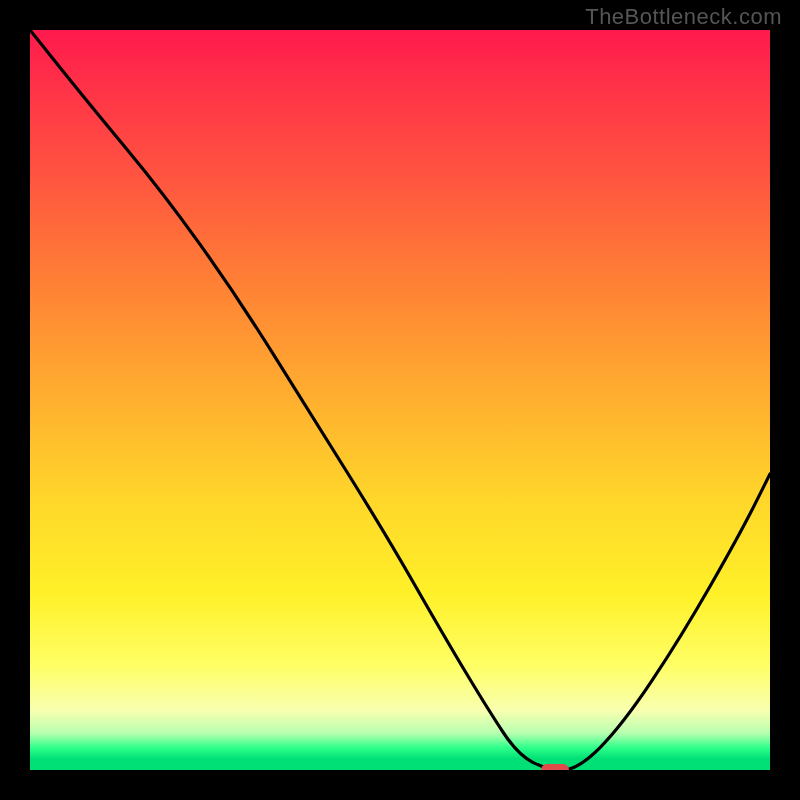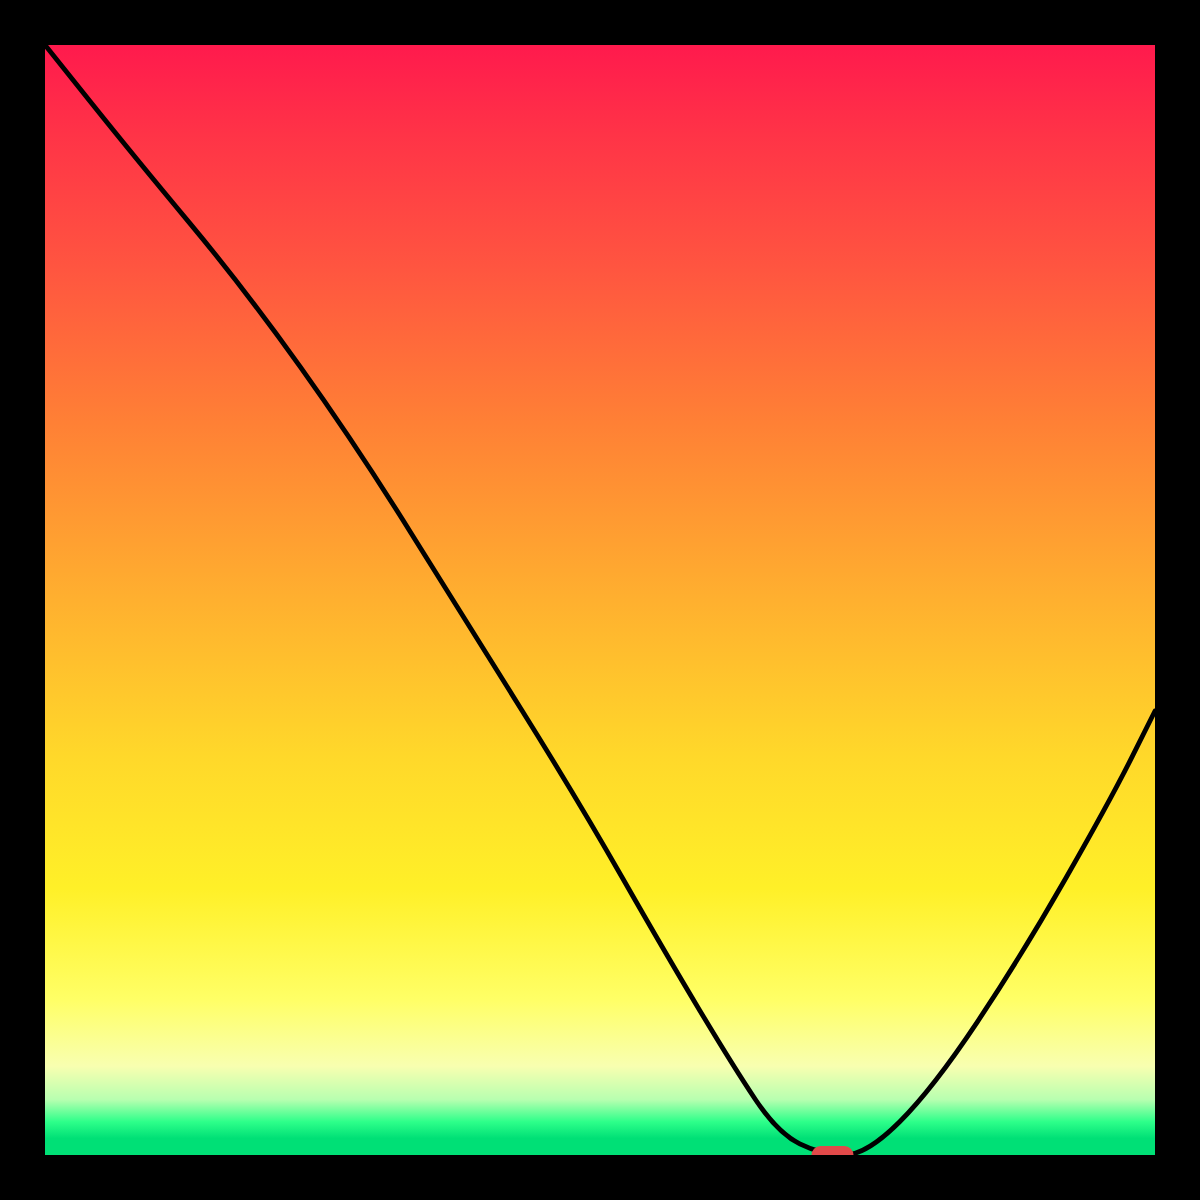--- a/index.html
+++ b/index.html
@@ -69,20 +69,21 @@
     height: 12px;
     border-radius: 6px;
     background: #e24a4a;
     transform: translate(-50%, -50%);
   }
 </style>
 </head>
 <body>
 
 <div class="frame">
+  <div class="watermark">TheBottleneck.com</div>
 
   <div class="plot-area">
     <div class="gradient-bg"></div>
 
     <svg class="curve-svg" viewBox="0 0 740 740" preserveAspectRatio="none">
       <path id="curve-path" fill="none" stroke="#000" stroke-width="3.2" stroke-linecap="round" stroke-linejoin="round" d="M 0.0 0.0 Q 0.0 0.0 29.6 37.0 Q 59.2 74.0 96.2 118.4 Q 133.2 162.8 170.2 214.6 Q 207.2 266.4 244.2 325.6 Q 281.2 384.8 318.2 444.0 Q 355.2 503.2 384.8 555.0 Q 414.4 606.8 436.6 643.8 Q 458.8 680.8 473.6 703.0 Q 488.4 725.2 503.2 732.6 Q 518.0 740.0 532.8 740.0 Q 547.6 740.0 569.8 717.8 Q 592.0 695.6 621.6 651.2 Q 651.2 606.8 680.8 555.0 Q 710.4 503.2 725.2 473.6 T 740.0 444.0"></path>
     </svg>
 
     <div id="marker" class="marker" style="left: 525.4px; top: 740px; background: rgb(226, 74, 74);"></div>
   </div>

